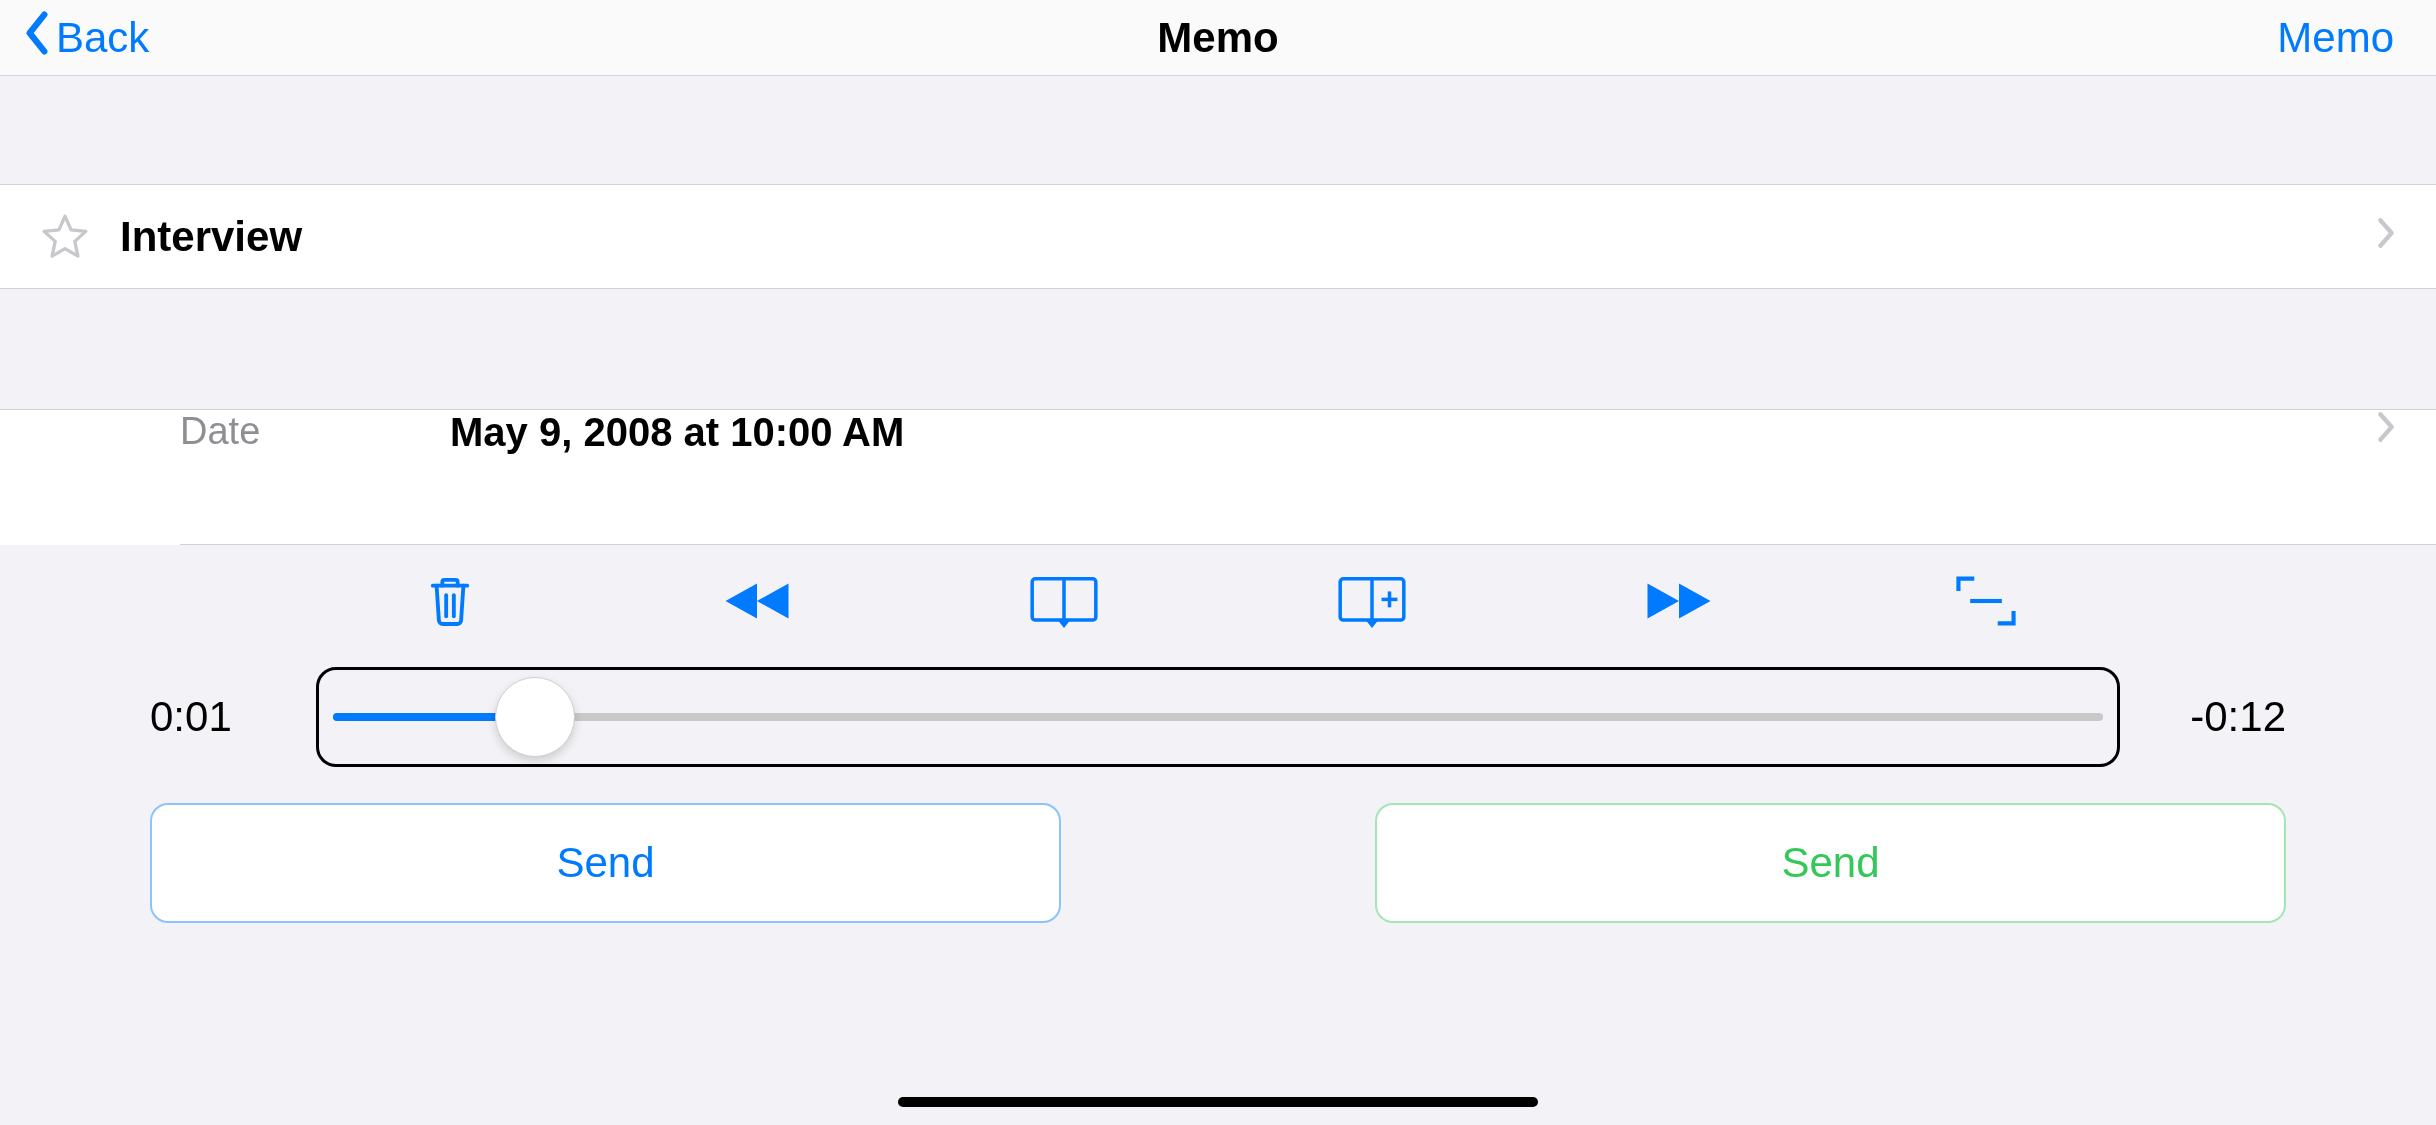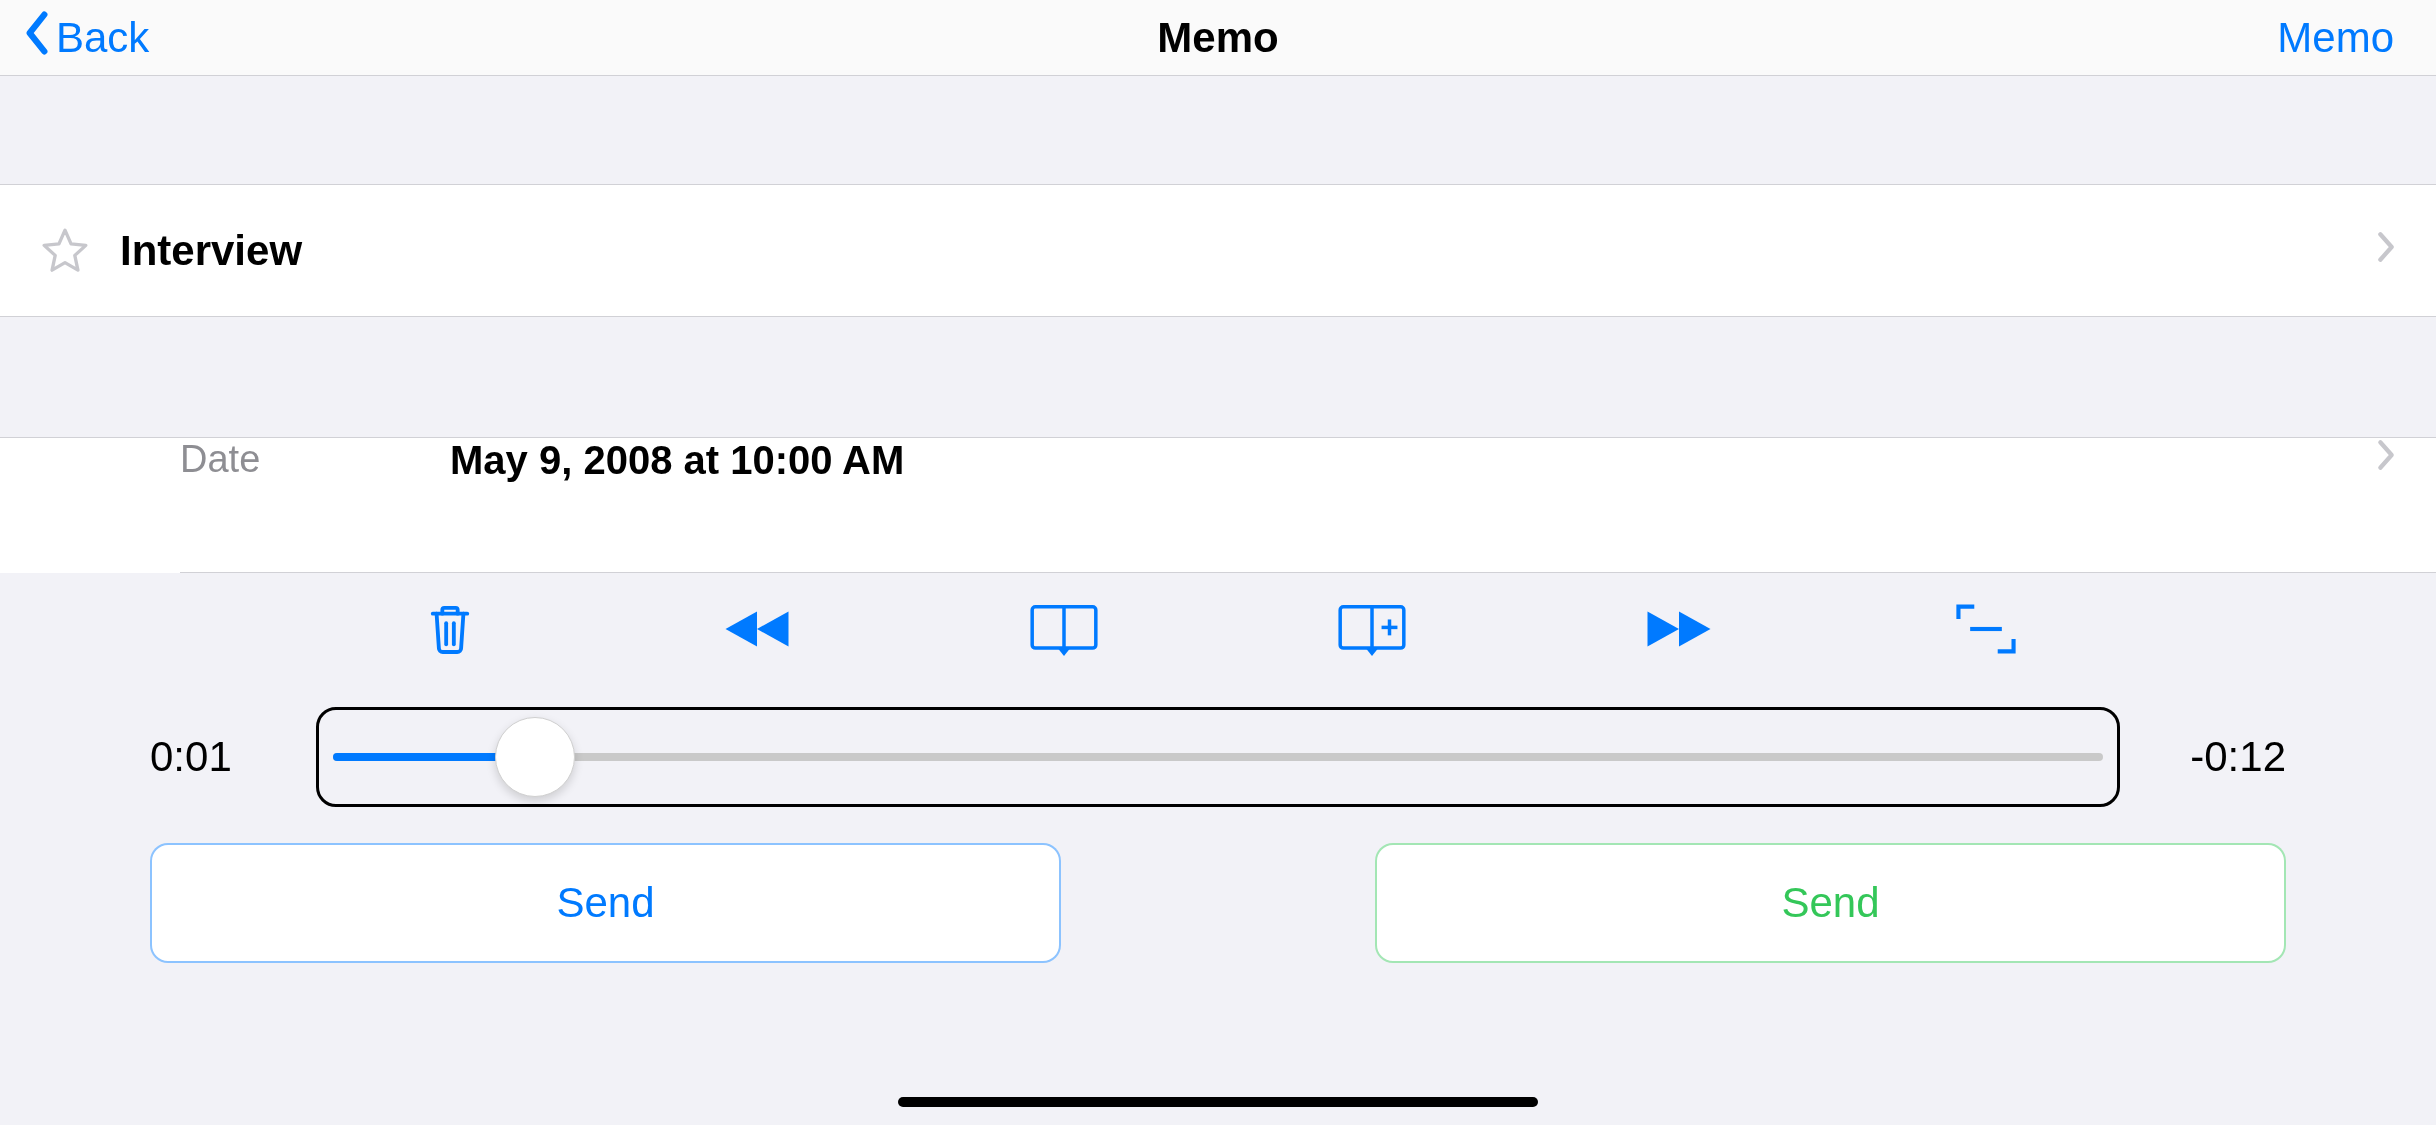--- a/index.html
+++ b/index.html
@@ -40,35 +40,35 @@
     border-top:1px solid var(--hair);
     border-bottom:1px solid var(--hair);
     display:flex;align-items:center;
     padding:0 40px 0 40px;
     position:relative;
   }
   .cell .disclosure{position:absolute;right:40px;color:var(--light);}
   .cell .disclosure svg{width:20px;height:34px;}
 
   .gap1{height:108px;}
-  .cell-title{height:133px;}
+  .cell-title{height:105px;}
   .cell-title .star{width:50px;height:50px;margin-right:30px;color:var(--light);}
   .cell-title .title{font-size:42px;font-weight:700;}
 
   .gap2{height:120px;}
   .cell-date-outer{background:#fff;border-top:1px solid var(--hair);}
   .cell-date-row{display:flex;align-items:flex-start;height:135px;position:relative;}
   .date-divider{position:absolute;left:180px;right:0;bottom:0;height:1px;background:var(--hair);}
 
   
   .player{padding:30px 40px 0 40px;}
   .toolbar{display:flex;justify-content:space-between;align-items:center;width:1632px;margin:0 auto;padding:0 8px;}
   .tbtn{width:80px;height:60px;display:flex;align-items:center;justify-content:center;color:var(--blue);cursor:pointer;}
 
-  .scrub-row{display:flex;align-items:center;margin-top:44px;gap:46px;padding:0 110px;}
+  .scrub-row{display:flex;align-items:center;margin-top:32px;gap:46px;padding:0 110px;}
   .time{font-size:42px;min-width:120px;}
   .time.right{text-align:right;}
   .scrub{
     flex:1;height:100px;border:3px solid #000;border-radius:20px;
     position:relative;display:flex;align-items:center;padding:0 10px;
   }
   .track{position:absolute;left:14px;right:14px;height:8px;background:#c9c9c9;border-radius:4px;}
   .fill{position:absolute;left:14px;height:8px;background:var(--blue);border-radius:4px;}
   .thumb{position:absolute;width:80px;height:80px;border-radius:50%;background:#fff;border:1px solid #d0d0d0;box-shadow:0 4px 10px rgba(0,0,0,0.15);}
 

